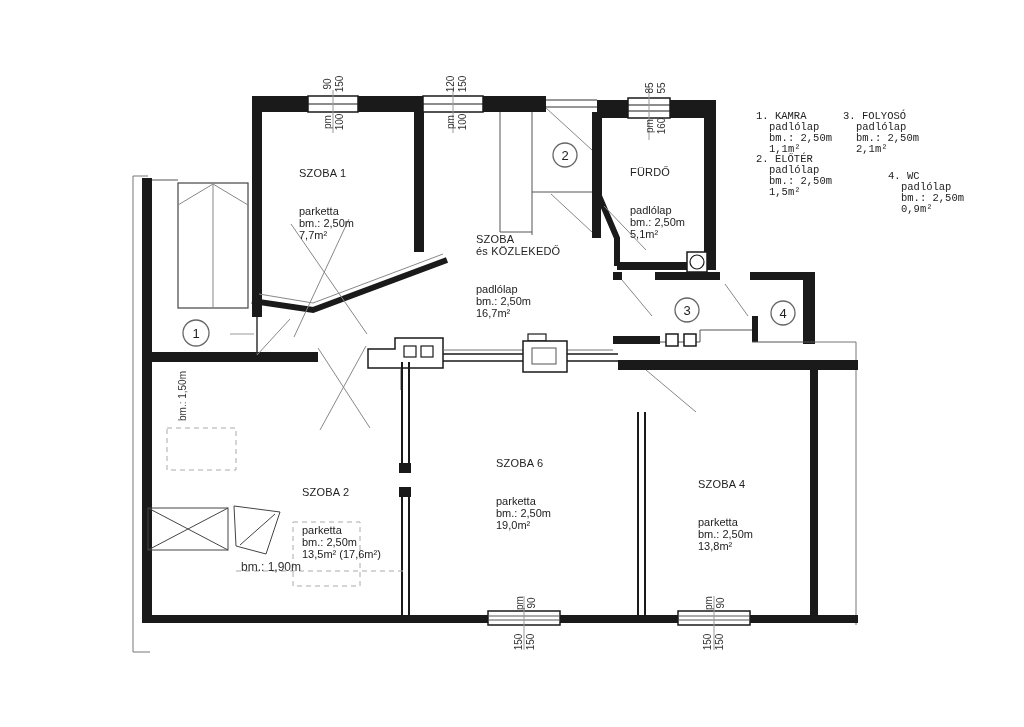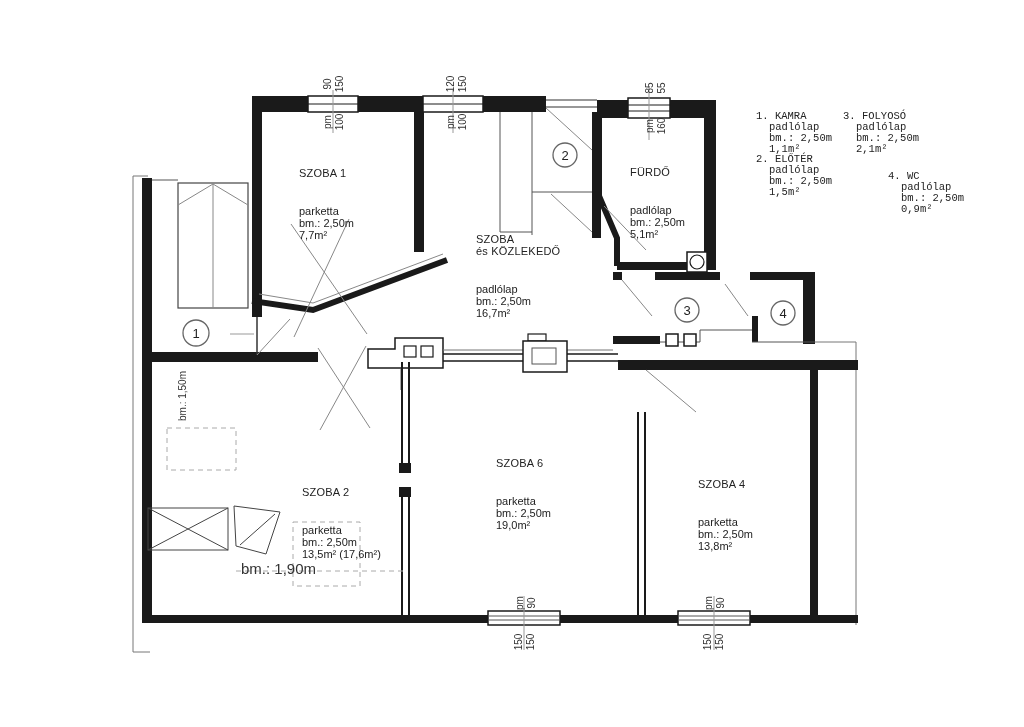--- a/index.html
+++ b/index.html
@@ -6,21 +6,21 @@
   #plan{position:relative;width:1024px;height:727px;background:#fff;outline:1px solid #e3e3e3;
         font-family:"Liberation Sans",sans-serif;color:#222;overflow:hidden;}
   #linework{position:absolute;left:0;top:0;width:1024px;height:727px;}
   .room-label{position:absolute;font-size:11px;line-height:12px;color:#222;white-space:nowrap;}
   .rl-title{letter-spacing:.2px;}
   .rl-body{margin-top:26px;}
   .legend-item{position:absolute;font-size:10.5px;line-height:11px;color:#222;white-space:nowrap;font-family:Liberation Mono, monospace;}
   .legend-sub{margin-left:13px;}
   .vlabel{position:absolute;font-size:10px;color:#333;white-space:nowrap;
           transform:translate(-50%,-50%) rotate(-90deg);}
-  .hlabel{position:absolute;font-size:15px;color:#333;white-space:nowrap;}
+  .hlabel{position:absolute;font-size:12px;color:#333;white-space:nowrap;}
 </style>
 </head>
 <body>
 
 <div id="plan">
 
 <svg id="linework" viewBox="0 0 1024 727">
 
   <g stroke="#777" stroke-width="1" fill="none">
     <path d="M148,176 H133 V652 H150"></path>

